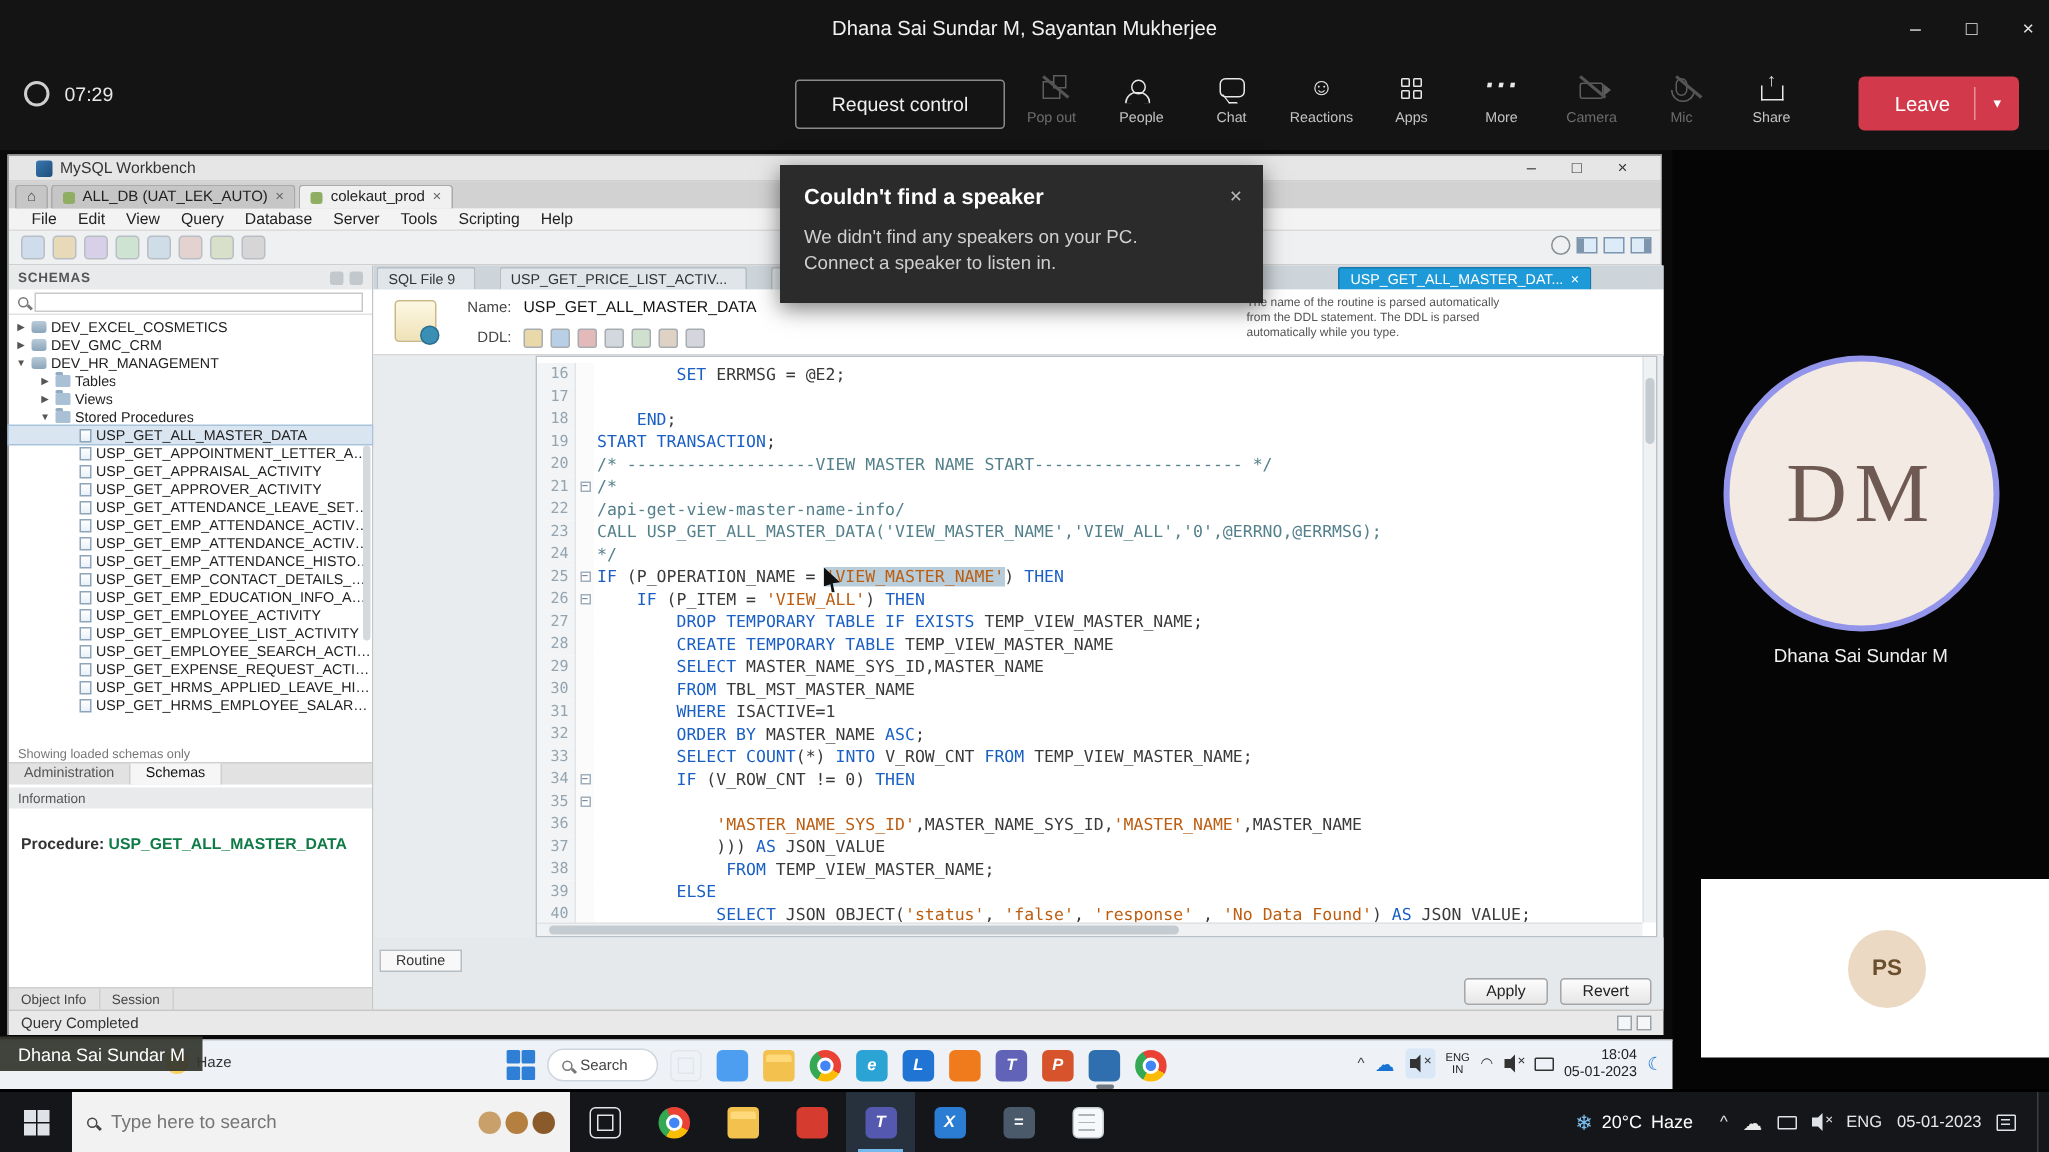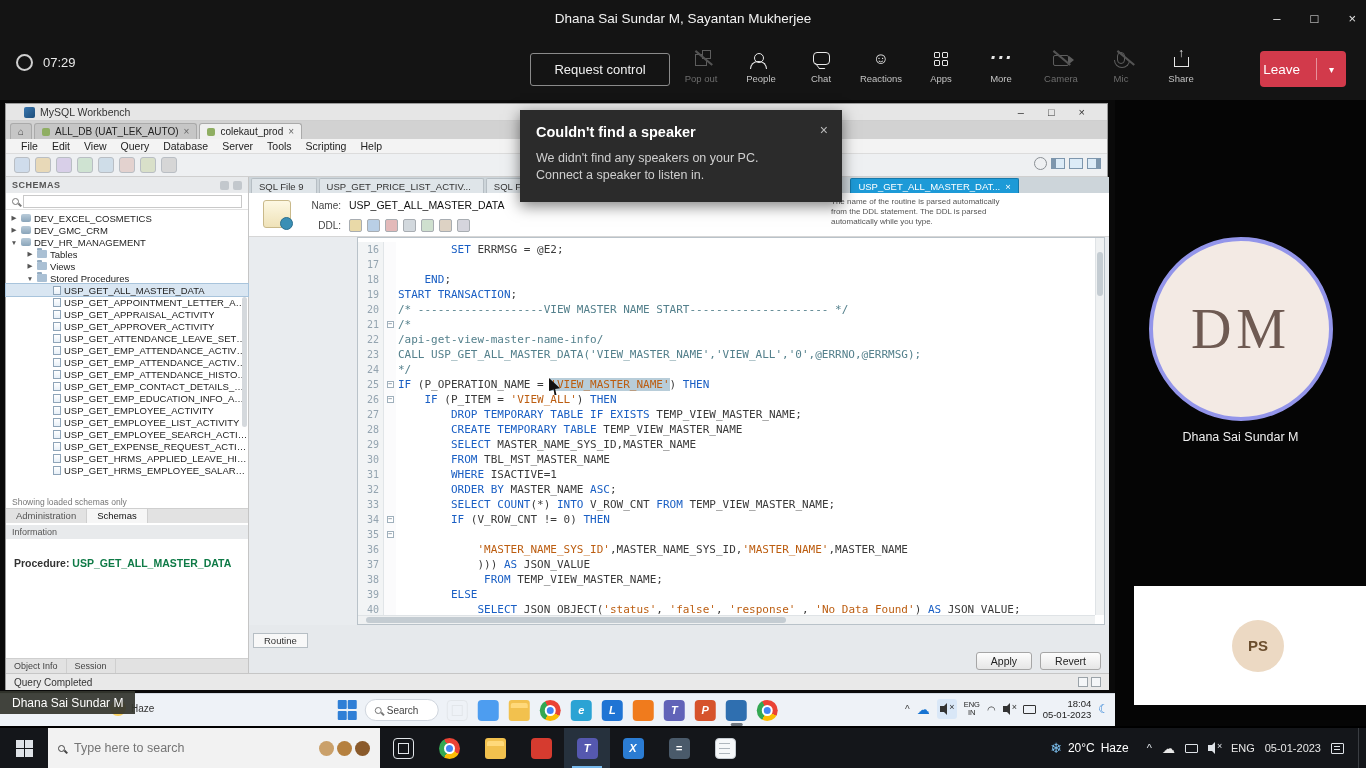--- a/index.html
+++ b/index.html
@@ -36,21 +36,21 @@
 .ic-apps{display:grid;grid-template-columns:6px 6px;grid-template-rows:6px 6px;gap:2px;margin-bottom:2px}
 .ic-apps b{border:1.5px solid #e8e8e8;border-radius:1px}
 .ic-more::before{content:"\00B7\00B7\00B7";color:#e8e8e8;font-size:20px;font-weight:bold;letter-spacing:1px;line-height:12px}
 .ic-cam{width:16px;height:11px;border:1.5px solid #9a9a9a;border-radius:2px;position:relative;margin-bottom:2px}
 .ic-cam::after{content:"";position:absolute;right:-6px;top:0;border-left:5px solid #9a9a9a;border-top:4px solid transparent;border-bottom:4px solid transparent}
 .ic-mic{width:8px;height:12px;border:1.5px solid #9a9a9a;border-radius:4px;position:relative;margin-bottom:4px}
 .ic-mic::after{content:"";position:absolute;left:-4px;bottom:-5px;width:14px;height:7px;border:1.5px solid #9a9a9a;border-top:none;border-radius:0 0 9px 9px}
 .ic-share{width:15px;height:10px;border:1.5px solid #e8e8e8;border-top:none;position:relative;margin-bottom:1px}
 .ic-share::after{content:"\2191";position:absolute;left:3.5px;top:-11px;color:#e8e8e8;font-size:12px}
 .leave-btn{position:absolute;right:20px;top:15px;height:36px;background:#d23a4b;border-radius:4px;display:flex;align-items:center;color:#fff}
-.leave-label{padding:0 16px 0 3px;font-size:13.5px}
+.leave-label{padding:0 16px 0 24px;font-size:13.5px}
 .leave-sep{width:1px;height:22px;background:rgba(255,255,255,.45)}
 .leave-caret{padding:0 12px;font-size:10px}
 
 
 .stage{position:absolute;left:0;top:100px;width:1366px;height:626px;background:#050505}
 .shared{position:absolute;left:0;top:0;width:1115px;height:626px;background:#0a0a0a}
 
 
 .wb{position:absolute;left:5px;top:3px;width:1103px;height:587px;background:#ececec;border:1px solid #9a9a9a;font-size:11px;color:#222}
 .wb-titlebar{height:17px;background:#e6e6e6;display:flex;align-items:center;padding:0 18px;border-bottom:1px solid #cfcfcf}
@@ -101,21 +101,21 @@
 .sb-paneltabs span.active{background:#f6f6f6;color:#111;border-right:1px solid #cfcfcf;border-left:1px solid #cfcfcf}
 .sb-infohead{position:absolute;left:0;top:348px;width:100%;height:14px;background:#e8eaec;font-size:9px;color:#555;padding:2px 6px}
 .sb-infobody{position:absolute;left:0;top:366px;width:100%;padding:14px 8px;font-size:10.5px;background:#fff}
 .obj-label{font-weight:bold;color:#333}
 .obj-value{font-weight:bold;color:#0e7a46}
 .sb-bottomtabs{position:absolute;left:0;bottom:0;width:100%;height:15px;background:#e2e2e2;border-top:1px solid #cfcfcf;display:flex;font-size:9px;color:#444}
 .sb-bottomtabs span{padding:2px 8px;border-right:1px solid #cfcfcf}
 
 
 .mainp{flex:1;position:relative;background:#e9ecef}
-.ed-tabs{height:16px;background:#cdd5da;display:flex;align-items:flex-end;gap:2px;padding-left:2px}
+.ed-tabs{height:16px;background:#cdd5da;display:flex;align-items:flex-end;gap:16px;padding-left:2px}
 .ed-tab{height:15px;background:#dfe5e9;border:1px solid #b6bec4;border-bottom:none;border-radius:2px 2px 0 0;font-size:9.5px;color:#333;padding:1px 7px;white-space:nowrap;display:flex;gap:5px;align-items:center}
 .ed-tab.active{background:#1d9ad7;color:#fff;border-color:#1579ab}
 .rt-header{position:absolute;left:0;top:16px;width:100%;height:44px;background:#ffffff;border-bottom:1px solid #d6d6d6}
 .rt-icon{position:absolute;left:14px;top:7px;width:28px;height:28px;background:linear-gradient(#fdf8e3,#efe2b8);border:1px solid #c9b98a;border-radius:3px}
 .rt-icon::after{content:"";position:absolute;right:-3px;bottom:-3px;width:11px;height:11px;border-radius:50%;background:#3a8fb5;border:1px solid #2a6f8f}
 .rt-row1{position:absolute;left:56px;top:6px;display:flex;align-items:center;gap:8px}
 .rt-label{width:36px;text-align:right;font-size:10px;color:#444}
 .rt-name{font-size:10.5px;color:#111}
 .rt-row2{position:absolute;left:56px;top:26px;display:flex;align-items:center;gap:8px}
 .ddl-tools{display:flex;gap:5px}

